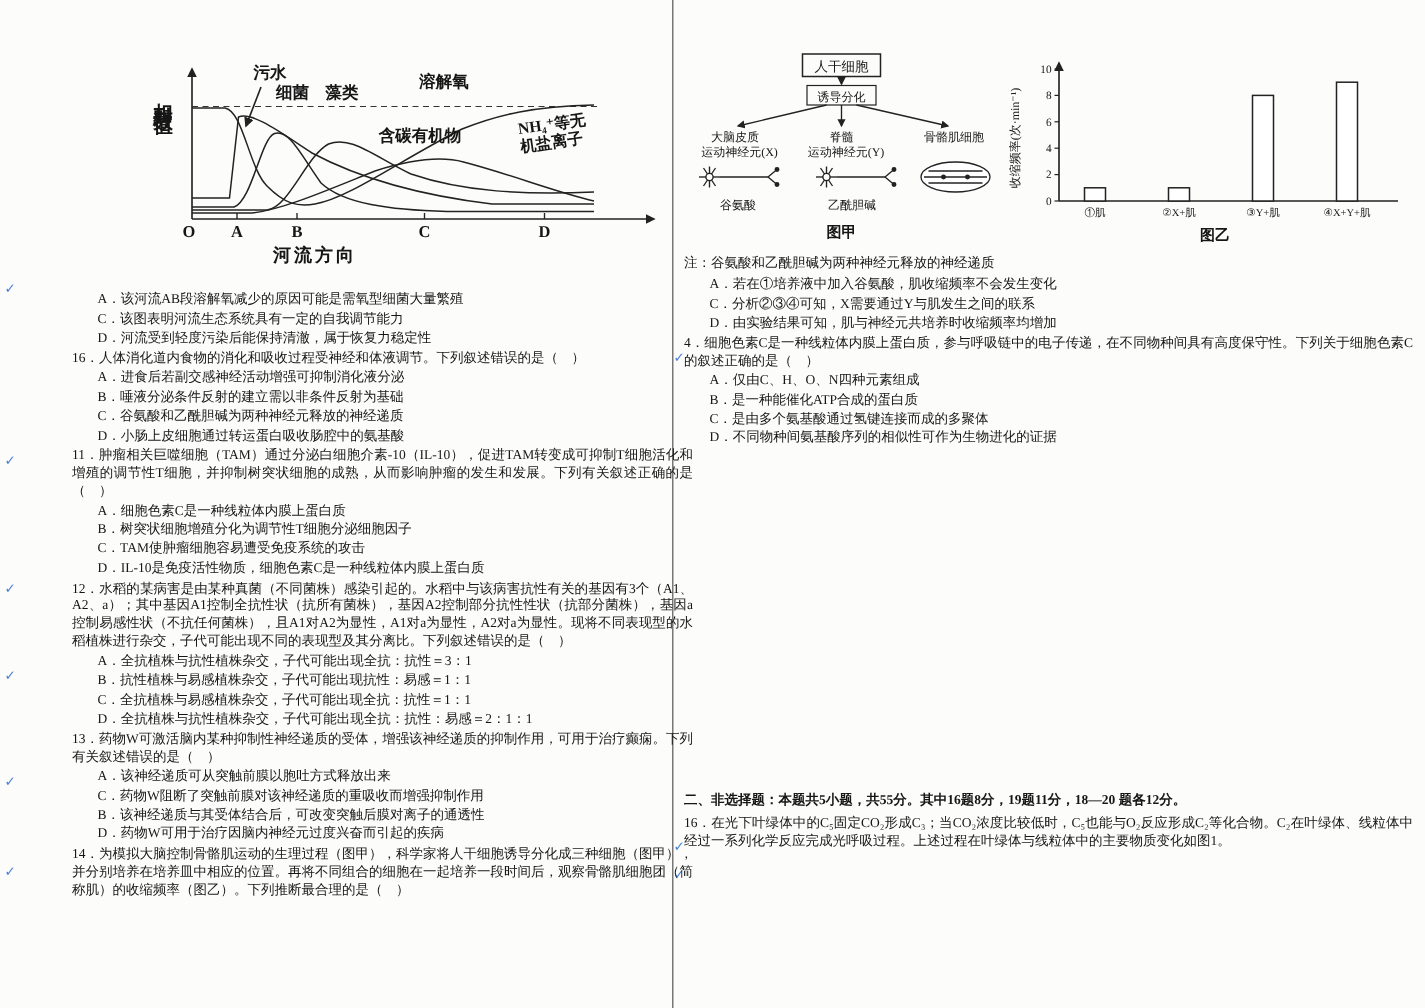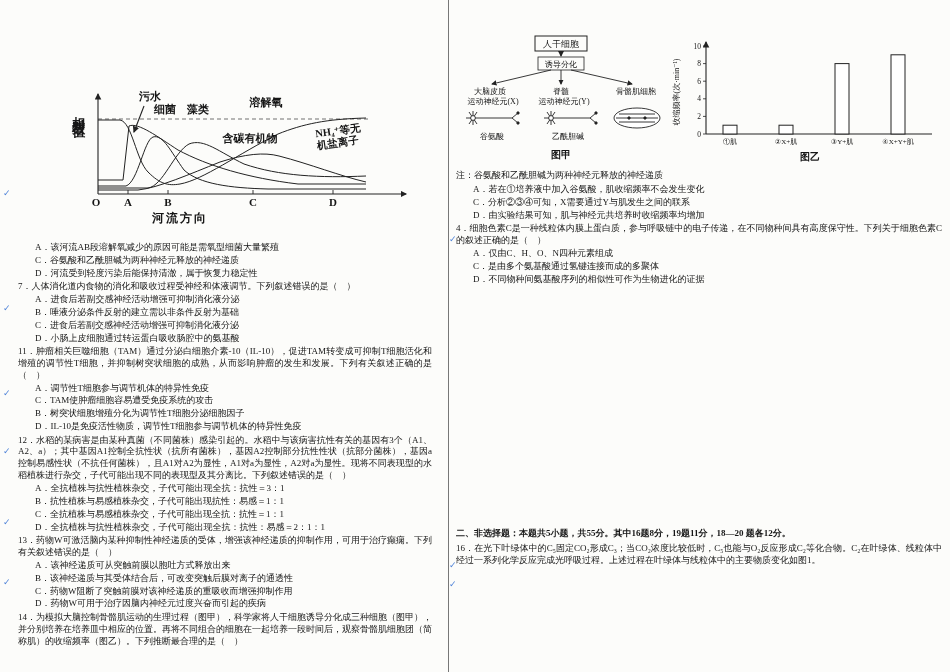--- a/index.html
+++ b/index.html
@@ -1,20 +1,20 @@
 <!DOCTYPE html>
 <html><head>
 <meta charset="utf-8">
 <style>
   html,body{margin:0;padding:0;background:#9a9a9a;}
   .page{position:relative;width:950px;height:672px;background:#fcfcfa;overflow:hidden;
         font-family:"Liberation Serif","DejaVu Serif",serif;color:#161616;}
   .divider{position:absolute;left:448px;top:0;width:1px;height:672px;background:#777;}
   .col{position:absolute;top:0;font-size:9px;line-height:1.32;}
-  .col-left{left:18px;width:414px;padding-top:34px;margin-top:48px;}
+  .col-left{left:48px;width:414px;padding-top:34px;}
   .col-right{left:456px;width:486px;height:672px;padding-top:34px;}
   .stem{margin:1.5px 0 1px 0;text-align:justify;}
   .opt{margin:1px 0 1px 17px;font-family:Liberation Serif, serif;}
   .fig-river{position:relative;width:352px;margin-left:50px;margin-bottom:6px;}
   .vlabel{position:absolute;left:2px;top:24px;writing-mode:vertical-rl;text-orientation:upright;
           font-weight:bold;font-size:13px;letter-spacing:3px;}
   .fig-row{display:flex;align-items:center;margin-bottom:4px;}
   .note-line{margin:4px 0 2px 0;}
   .bottom-block{position:absolute;left:0;top:528px;width:486px;}
   .sec-header{font-weight:bold;margin-bottom:3px;}
@@ -81,45 +81,45 @@
         <text x="28" y="124" font-size="11" font-weight="bold" text-anchor="middle">O</text>
         <text x="60" y="124" font-size="11" font-weight="bold" text-anchor="middle">A</text>
         <text x="100" y="124" font-size="11" font-weight="bold" text-anchor="middle">B</text>
         <text x="185" y="124" font-size="11" font-weight="bold" text-anchor="middle">C</text>
         <text x="265" y="124" font-size="11" font-weight="bold" text-anchor="middle">D</text>
         <text x="112" y="140" font-size="12" font-weight="bold" text-anchor="middle" letter-spacing="2">河流方向</text>
       </svg>
     </div>
 
     <div class="opt">A．该河流AB段溶解氧减少的原因可能是需氧型细菌大量繁殖</div>
-    <div class="opt">C．谷氨酸和乙酰胆碱为两种神经元释放的神经递质</div>
+    <div class="opt">C．该图表明河流生态系统具有一定的自我调节能力</div>
     <div class="opt">D．河流受到轻度污染后能保持清澈，属于恢复力稳定性</div>
 
-    <div class="stem">7．人体消化道内食物的消化和吸收过程受神经和体液调节。下列叙述错误的是（　）</div>
+    <div class="stem">16．人体消化道内食物的消化和吸收过程受神经和体液调节。下列叙述错误的是（　）</div>
     <div class="opt">A．进食后若副交感神经活动增强可抑制消化液分泌</div>
     <div class="opt">B．唾液分泌条件反射的建立需以非条件反射为基础</div>
-    <div class="opt">C．进食后若副交感神经活动增强可抑制消化液分泌</div>
+    <div class="opt">C．谷氨酸和乙酰胆碱为两种神经元释放的神经递质</div>
     <div class="opt">D．小肠上皮细胞通过转运蛋白吸收肠腔中的氨基酸</div>
 
     <div class="stem">11．肿瘤相关巨噬细胞（TAM）通过分泌白细胞介素-10（IL-10），促进TAM转变成可抑制T细胞活化和增殖的调节性T细胞，并抑制树突状细胞的成熟，从而影响肿瘤的发生和发展。下列有关叙述正确的是（　）</div>
-    <div class="opt">A．调节性T细胞参与调节机体的特异性免疫</div>
+    <div class="opt">A．细胞色素C是一种线粒体内膜上蛋白质</div>
+    <div class="opt">B．树突状细胞增殖分化为调节性T细胞分泌细胞因子</div>
     <div class="opt">C．TAM使肿瘤细胞容易遭受免疫系统的攻击</div>
-    <div class="opt">B．树突状细胞增殖分化为调节性T细胞分泌细胞因子</div>
-    <div class="opt">D．IL-10是免疫活性物质，调节性T细胞参与调节机体的特异性免疫</div>
+    <div class="opt">D．IL-10是免疫活性物质，细胞色素C是一种线粒体内膜上蛋白质</div>
 
     <div class="stem">12．水稻的某病害是由某种真菌（不同菌株）感染引起的。水稻中与该病害抗性有关的基因有3个（A1、A2、a）；其中基因A1控制全抗性状（抗所有菌株），基因A2控制部分抗性性状（抗部分菌株），基因a控制易感性状（不抗任何菌株），且A1对A2为显性，A1对a为显性，A2对a为显性。现将不同表现型的水稻植株进行杂交，子代可能出现不同的表现型及其分离比。下列叙述错误的是（　）</div>
     <div class="opt">A．全抗植株与抗性植株杂交，子代可能出现全抗：抗性＝3：1</div>
     <div class="opt">B．抗性植株与易感植株杂交，子代可能出现抗性：易感＝1：1</div>
     <div class="opt">C．全抗植株与易感植株杂交，子代可能出现全抗：抗性＝1：1</div>
     <div class="opt">D．全抗植株与抗性植株杂交，子代可能出现全抗：抗性：易感＝2：1：1</div>
 
     <div class="stem">13．药物W可激活脑内某种抑制性神经递质的受体，增强该神经递质的抑制作用，可用于治疗癫痫。下列有关叙述错误的是（　）</div>
     <div class="opt">A．该神经递质可从突触前膜以胞吐方式释放出来</div>
+    <div class="opt">C．药物W阻断了突触前膜对该神经递质的重吸收而增强抑制作用</div>
     <div class="opt">B．该神经递质与其受体结合后，可改变突触后膜对离子的通透性</div>
-    <div class="opt">C．药物W阻断了突触前膜对该神经递质的重吸收而增强抑制作用</div>
     <div class="opt">D．药物W可用于治疗因脑内神经元过度兴奋而引起的疾病</div>
 
     <div class="stem">14．为模拟大脑控制骨骼肌运动的生理过程（图甲），科学家将人干细胞诱导分化成三种细胞（图甲），并分别培养在培养皿中相应的位置。再将不同组合的细胞在一起培养一段时间后，观察骨骼肌细胞团（简称肌）的收缩频率（图乙）。下列推断最合理的是（　）</div>
   </div>
 
   <div class="col col-right">
 
     <div class="fig-row">
 
       <svg width="214" height="132" viewBox="0 0 214 132">
@@ -223,20 +223,21 @@
     </div>
 
     <div class="note-line">注：谷氨酸和乙酰胆碱为两种神经元释放的神经递质</div>
 
     <div class="opt">A．若在①培养液中加入谷氨酸，肌收缩频率不会发生变化</div>
     <div class="opt">C．分析②③④可知，X需要通过Y与肌发生之间的联系</div>
     <div class="opt">D．由实验结果可知，肌与神经元共培养时收缩频率均增加</div>
 
     <div class="stem">4．细胞色素C是一种线粒体内膜上蛋白质，参与呼吸链中的电子传递，在不同物种间具有高度保守性。下列关于细胞色素C的叙述正确的是（　）</div>
     <div class="opt">A．仅由C、H、O、N四种元素组成</div>
+    <div class="opt">B．是一种能催化ATP合成的蛋白质</div>
     <div class="opt">C．是由多个氨基酸通过氢键连接而成的多聚体</div>
     <div class="opt">D．不同物种间氨基酸序列的相似性可作为生物进化的证据</div>
 
     <div class="bottom-block">
       <div class="sec-header">二、非选择题：本题共5小题，共55分。其中16题8分，19题11分，18—20 题各12分。</div>
       <div class="stem">16．在光下叶绿体中的C₅固定CO₂形成C₃；当CO₂浓度比较低时，C₅也能与O₂反应形成C₂等化合物。C₂在叶绿体、线粒体中经过一系列化学反应完成光呼吸过程。上述过程在叶绿体与线粒体中的主要物质变化如图1。</div>
     </div>
   </div>
 </div>
 

